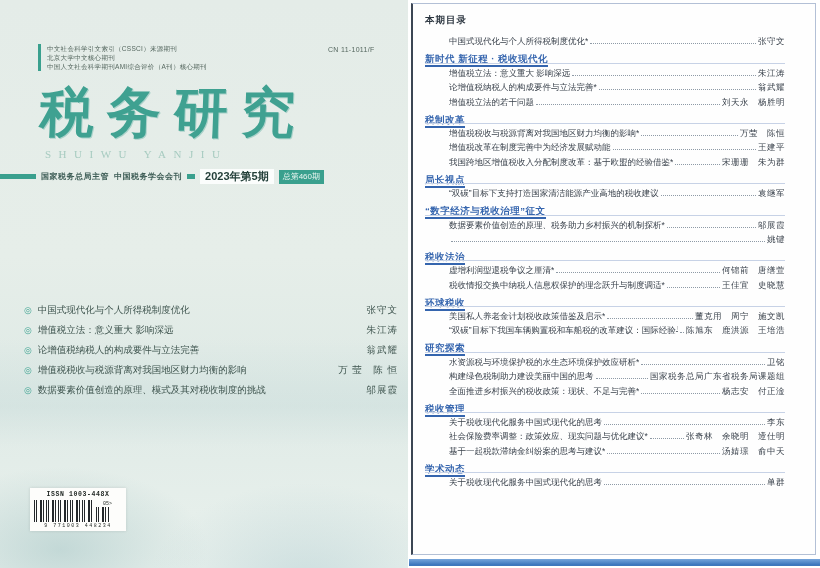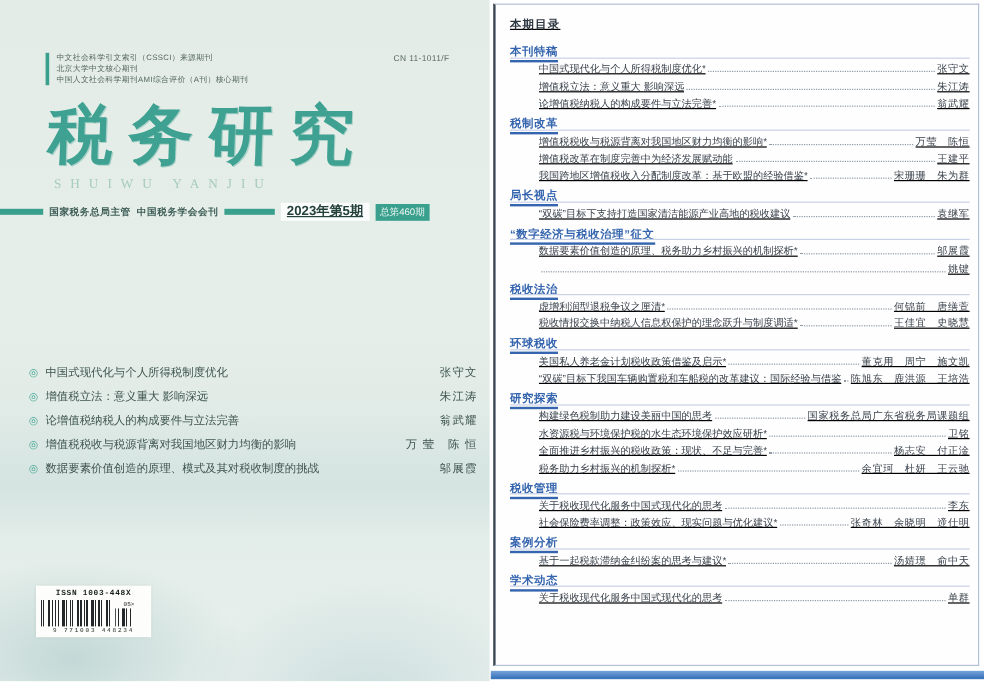--- a/index.html
+++ b/index.html
@@ -21,27 +21,27 @@
   .accr-lines{font-size:6.5px;line-height:9px;color:#55675f;letter-spacing:0.3px;}
 
   .cn{position:absolute;left:328px;top:46px;font-size:7px;color:#55675f;letter-spacing:0.3px;}
 
   .title{position:absolute;left:40px;top:84px;width:320px;
          font-family:"Liberation Serif",serif;font-weight:bold;font-size:54px;line-height:58px;
          color:#3fa191;letter-spacing:13px;transform:skewX(-2deg);text-shadow:1px 1px 0 rgba(63,161,145,0.35);}
   .pinyin{position:absolute;left:45px;top:148px;font-family:"Liberation Serif",serif;
           font-size:11px;color:#a7cbc0;letter-spacing:7.5px;}
 
-  .cfoot{position:absolute;left:0;top:169px;width:358px;display:flex;align-items:center;gap:5px;}
+  .cfoot{position:absolute;left:0;top:169px;width:324px;display:flex;align-items:center;gap:5px;}
   .rule{height:5px;background:#3aa08e;}
   .r1{width:36px;flex:0 0 auto;}
   .r2{flex:1 1 auto;}
   .cfoot-text{font-size:8px;font-weight:bold;color:#3f5e57;white-space:nowrap;letter-spacing:0.5px;}
   .issue-box{background:#fbfdfc;color:#24403a;font-size:11px;font-weight:bold;
-             line-height:15px;padding:0 5px;white-space:nowrap;text-decoration:underline;}
+             line-height:15px;padding:0 5px;white-space:nowrap;}
   .issue-total{background:#3aa08e;color:#ecf6f2;font-size:8px;line-height:14px;
                padding:0 4px;white-space:nowrap;}
 
   .cover-list{position:absolute;left:24px;top:300px;width:374px;}
   .cl-row{display:flex;align-items:center;height:20px;font-size:9.5px;color:#3e544e;}
   .cl-bullet{color:#45a695;font-size:9px;margin-right:6px;flex:0 0 auto;}
   .cl-title{white-space:nowrap;overflow:hidden;}
   .cl-spacer{flex:1 1 10px;}
   .cl-auth{white-space:nowrap;letter-spacing:1px;}
 
@@ -56,21 +56,21 @@
   .bars.main{width:58px;height:22px;}
   .addon{margin-left:4px;width:16px;}
   .addon-num{font-size:5px;color:#1d2420;text-align:right;line-height:6px;font-family:"Liberation Mono",monospace;}
   .bars.add{width:14px;height:15px;}
   .bar-num{font-size:5px;letter-spacing:1.5px;color:#1d2420;text-align:center;margin-top:1px;
            font-family:"Liberation Mono",monospace;}
 
   
   .page{position:absolute;left:411px;top:3px;width:405px;height:552px;box-sizing:border-box;
         background:#fefefe;border:1px solid #b3c0d6;border-left:2px solid #3c4654;
-        padding:8px 7px 0 12px;text-decoration:underline;}
+        padding:8px 30px 0 12px;}
   .toc-header{font-size:9.5px;font-weight:bold;color:#2c3640;margin:2px 0 6px;letter-spacing:1px;}
   .toc-sec-head{position:relative;height:16px;margin-top:1px;}
   .toc-sec-head .h{display:inline-block;font-size:9.5px;font-weight:bold;color:#3565ae;
                    line-height:13px;height:13px;border-bottom:2.5px solid #3565ae;letter-spacing:0.5px;}
   .toc-sec-head::after{content:"";position:absolute;left:0;right:0;bottom:0.5px;
                        border-bottom:1px solid #c7d2e6;}
   .toc-item{display:flex;align-items:flex-end;height:14.4px;padding-left:24px;
             font-size:8.5px;color:#3a424c;}
   .toc-item .t{line-height:12px;white-space:nowrap;overflow:hidden;flex:0 1 auto;text-align:right;}
   .toc-item .leader{flex:1 1 4px;min-width:4px;border-bottom:1px dotted #8e9aa6;margin:0 2px 3px;}
@@ -154,36 +154,41 @@
           <div class="bars add"></div>
         </div>
       </div>
       <div class="bar-num">9 771003 448234</div>
     </div>
   </section>
 
   <section class="page">
     <div class="toc-header">本期目录</div>
     <div id="tocSections">
-        <div class="toc-sec-head"><span class="h">本刊特稿</span></div>
         <div class="toc-item">
           <span class="t">中国式现代化与个人所得税制度优化*</span>
           <span class="leader"></span>
           <span class="a">张守文</span>
         </div>
+        <div class="toc-sec-head"><span class="h">新时代 新征程 · 税收现代化</span></div>
         <div class="toc-item">
           <span class="t">增值税立法：意义重大 影响深远</span>
           <span class="leader"></span>
           <span class="a">朱江涛</span>
         </div>
         <div class="toc-item">
           <span class="t">论增值税纳税人的构成要件与立法完善*</span>
           <span class="leader"></span>
           <span class="a">翁武耀</span>
         </div>
+        <div class="toc-item">
+          <span class="t">增值税立法的若干问题</span>
+          <span class="leader"></span>
+          <span class="a">刘天永　杨胜明</span>
+        </div>
         <div class="toc-sec-head"><span class="h">税制改革</span></div>
         <div class="toc-item">
           <span class="t">增值税税收与税源背离对我国地区财力均衡的影响*</span>
           <span class="leader"></span>
           <span class="a">万莹　陈恒</span>
         </div>
         <div class="toc-item">
           <span class="t">增值税改革在制度完善中为经济发展赋动能</span>
           <span class="leader"></span>
           <span class="a">王建平</span>
@@ -226,51 +231,45 @@
           <span class="leader"></span>
           <span class="a">董克用　周宁　施文凯</span>
         </div>
         <div class="toc-item">
           <span class="t">“双碳”目标下我国车辆购置税和车船税的改革建议：国际经验与借鉴*</span>
           <span class="leader"></span>
           <span class="a">陈旭东　鹿洪源　王培浩</span>
         </div>
         <div class="toc-sec-head"><span class="h">研究探索</span></div>
         <div class="toc-item">
+          <span class="t">水资源税与环境保护税的水生态环境保护效应研析*</span>
+          <span class="leader"></span>
+          <span class="a">卫铭</span>
+        </div>
+        <div class="toc-item">
           <span class="t">构建绿色税制助力建设美丽中国的思考</span>
           <span class="leader"></span>
           <span class="a">国家税务总局广东省税务局课题组</span>
         </div>
         <div class="toc-item">
-          <span class="t">水资源税与环境保护税的水生态环境保护效应研析*</span>
-          <span class="leader"></span>
-          <span class="a">卫铭</span>
-        </div>
-        <div class="toc-item">
           <span class="t">全面推进乡村振兴的税收政策：现状、不足与完善*</span>
           <span class="leader"></span>
           <span class="a">杨志安　付正淦</span>
         </div>
-        <div class="toc-item">
-          <span class="t">税务助力乡村振兴的机制探析*</span>
-          <span class="leader"></span>
-          <span class="a">余宜珂　杜妍　王云驰</span>
-        </div>
         <div class="toc-sec-head"><span class="h">税收管理</span></div>
         <div class="toc-item">
           <span class="t">关于税收现代化服务中国式现代化的思考</span>
           <span class="leader"></span>
           <span class="a">李东</span>
         </div>
         <div class="toc-item">
           <span class="t">社会保险费率调整：政策效应、现实问题与优化建议*</span>
           <span class="leader"></span>
           <span class="a">张奇林　余晓明　遆仕明</span>
         </div>
-        <div class="toc-sec-head"><span class="h">案例分析</span></div>
         <div class="toc-item">
           <span class="t">基于一起税款滞纳金纠纷案的思考与建议*</span>
           <span class="leader"></span>
           <span class="a">汤婧璟　俞中天</span>
         </div>
         <div class="toc-sec-head"><span class="h">学术动态</span></div>
         <div class="toc-item">
           <span class="t">关于税收现代化服务中国式现代化的思考</span>
           <span class="leader"></span>
           <span class="a">单群</span>

